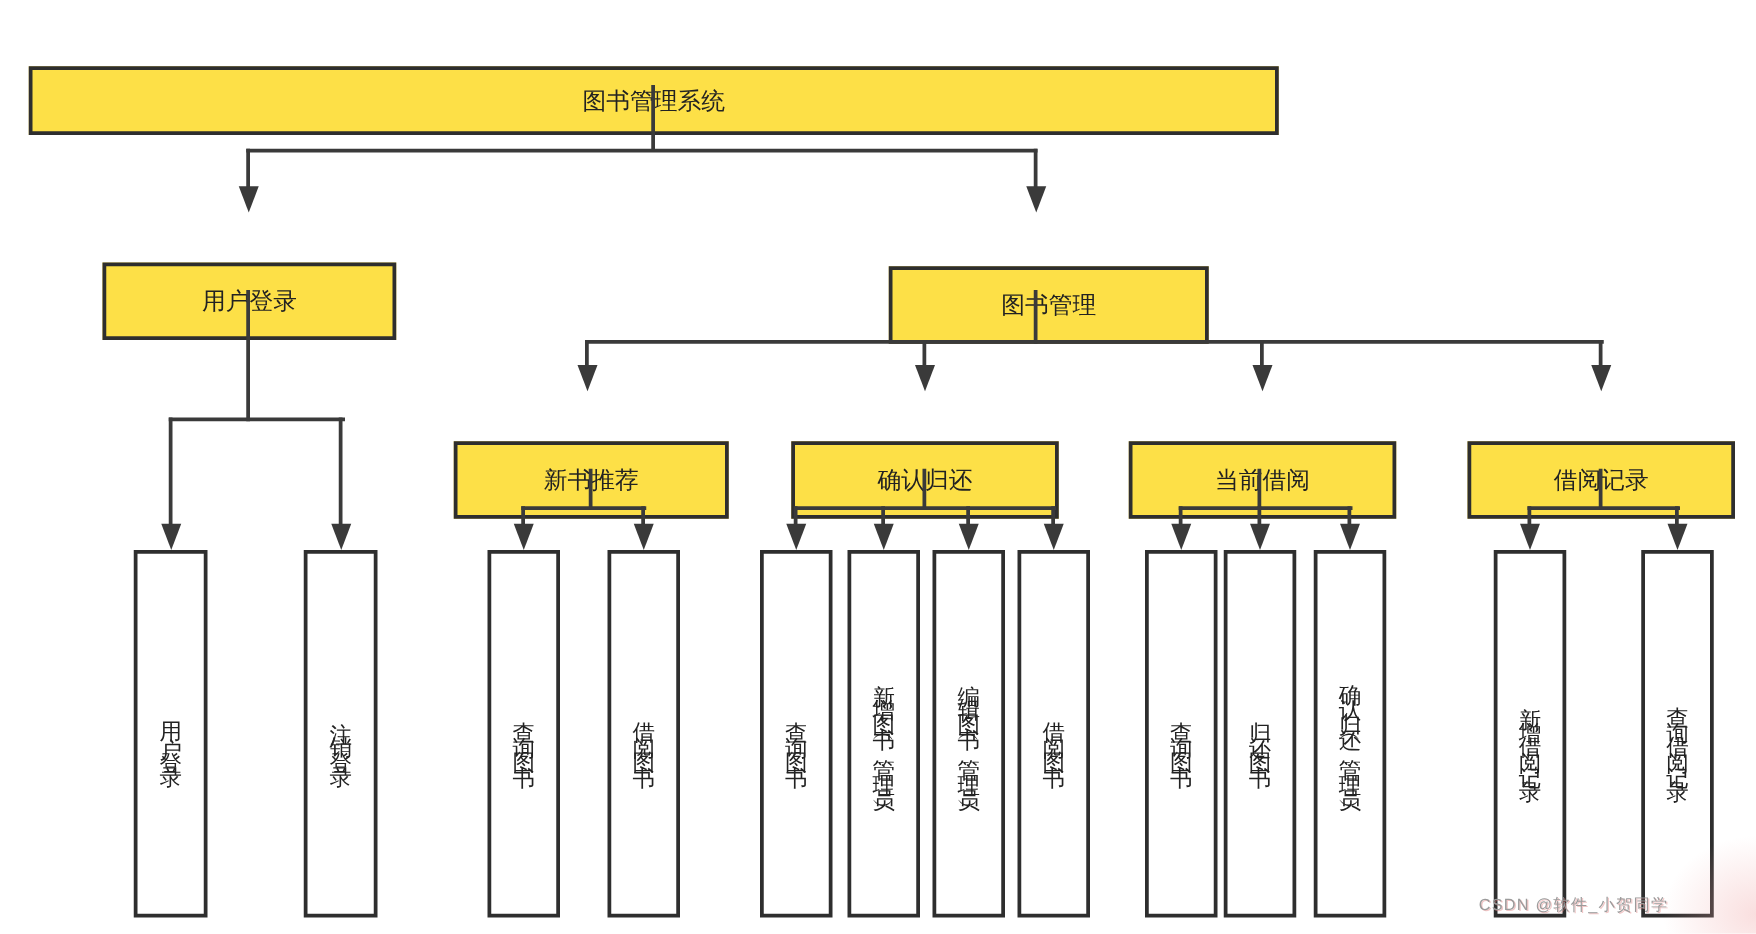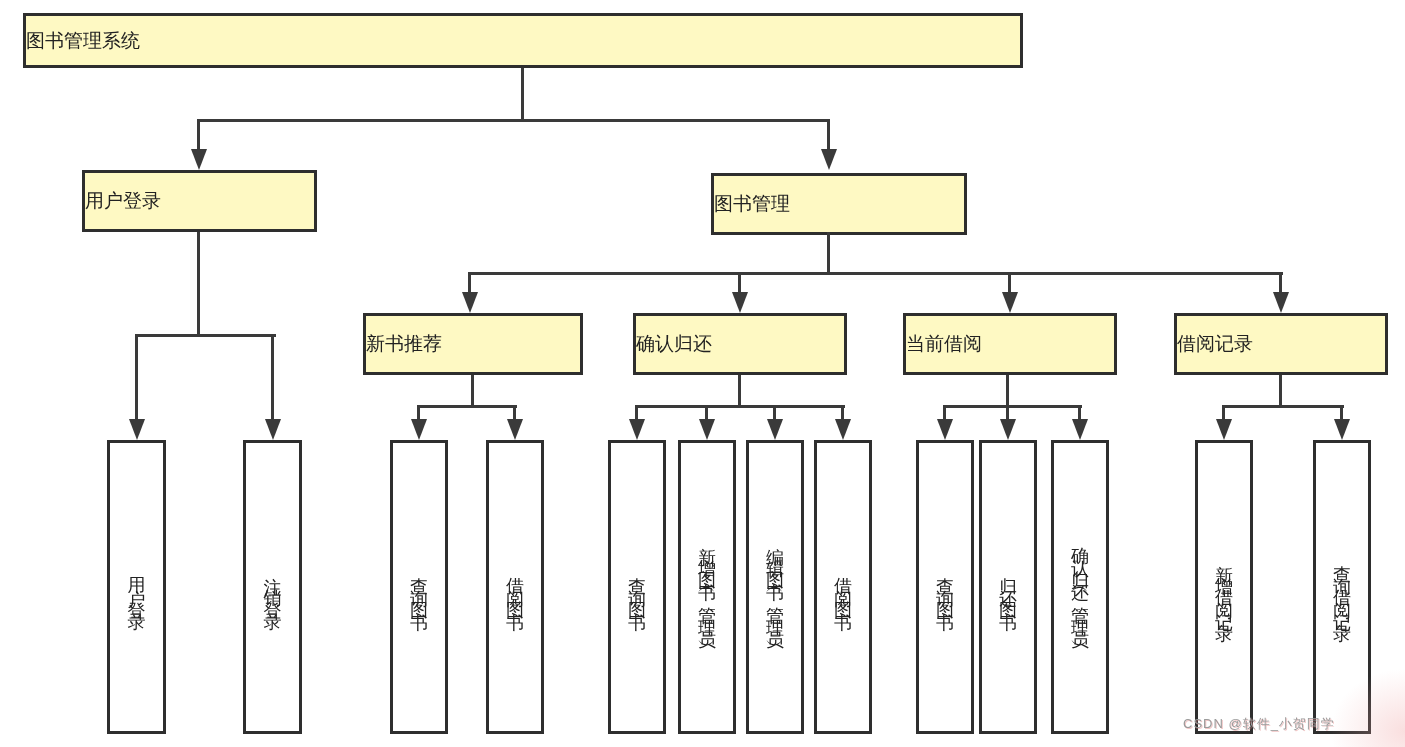--- a/index.html
+++ b/index.html
@@ -14,24 +14,25 @@
   #stage{
     position:relative;
     width:1405px;height:747px;
     background:#ffffff;
     overflow:hidden;
   }
   .hbox{
     position:absolute;
     box-sizing:border-box;
     border:3px solid var(--border);
-    background:#fef9c3;
-    display:flex;align-items:center;
+    background:#fde047;
+    display:flex;align-items:center;justify-content:center;
     font-size:19px;color:var(--text);
     white-space:nowrap;
+    margin-top:40px;
   }
   .vbox{
     position:absolute;
     box-sizing:border-box;
     border:3px solid var(--border);
     background:#ffffff;
     display:flex;align-items:center;justify-content:center;
     writing-mode:vertical-rl;
     text-orientation:mixed;
     font-size:18px;

